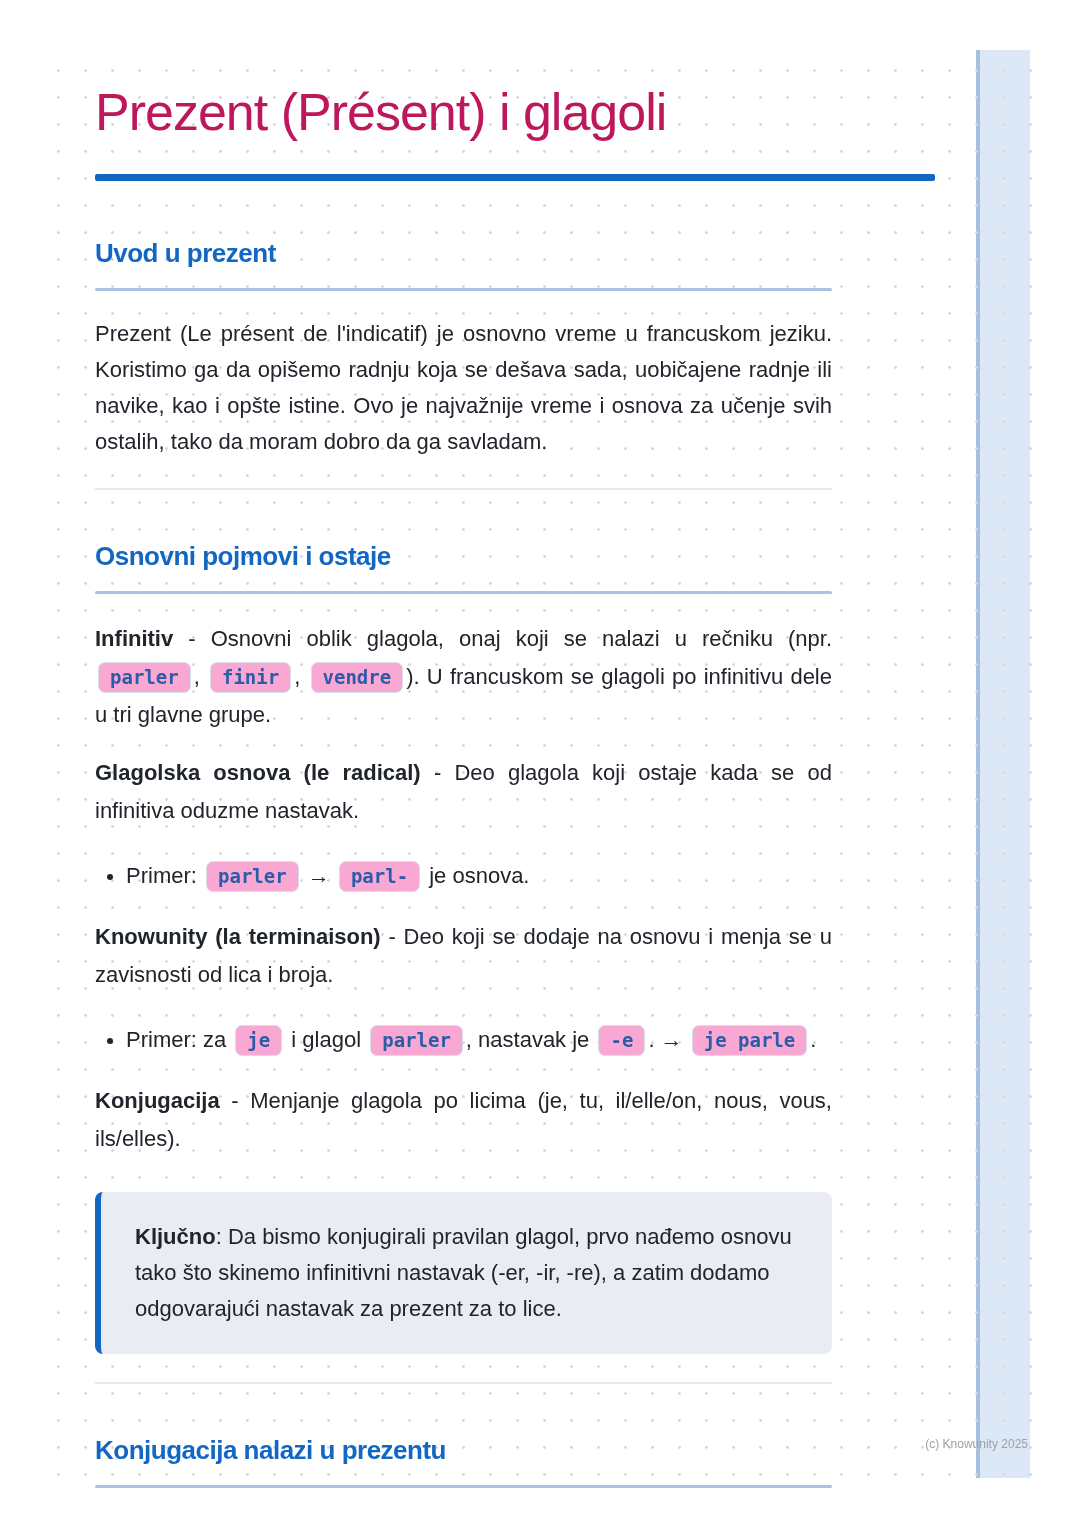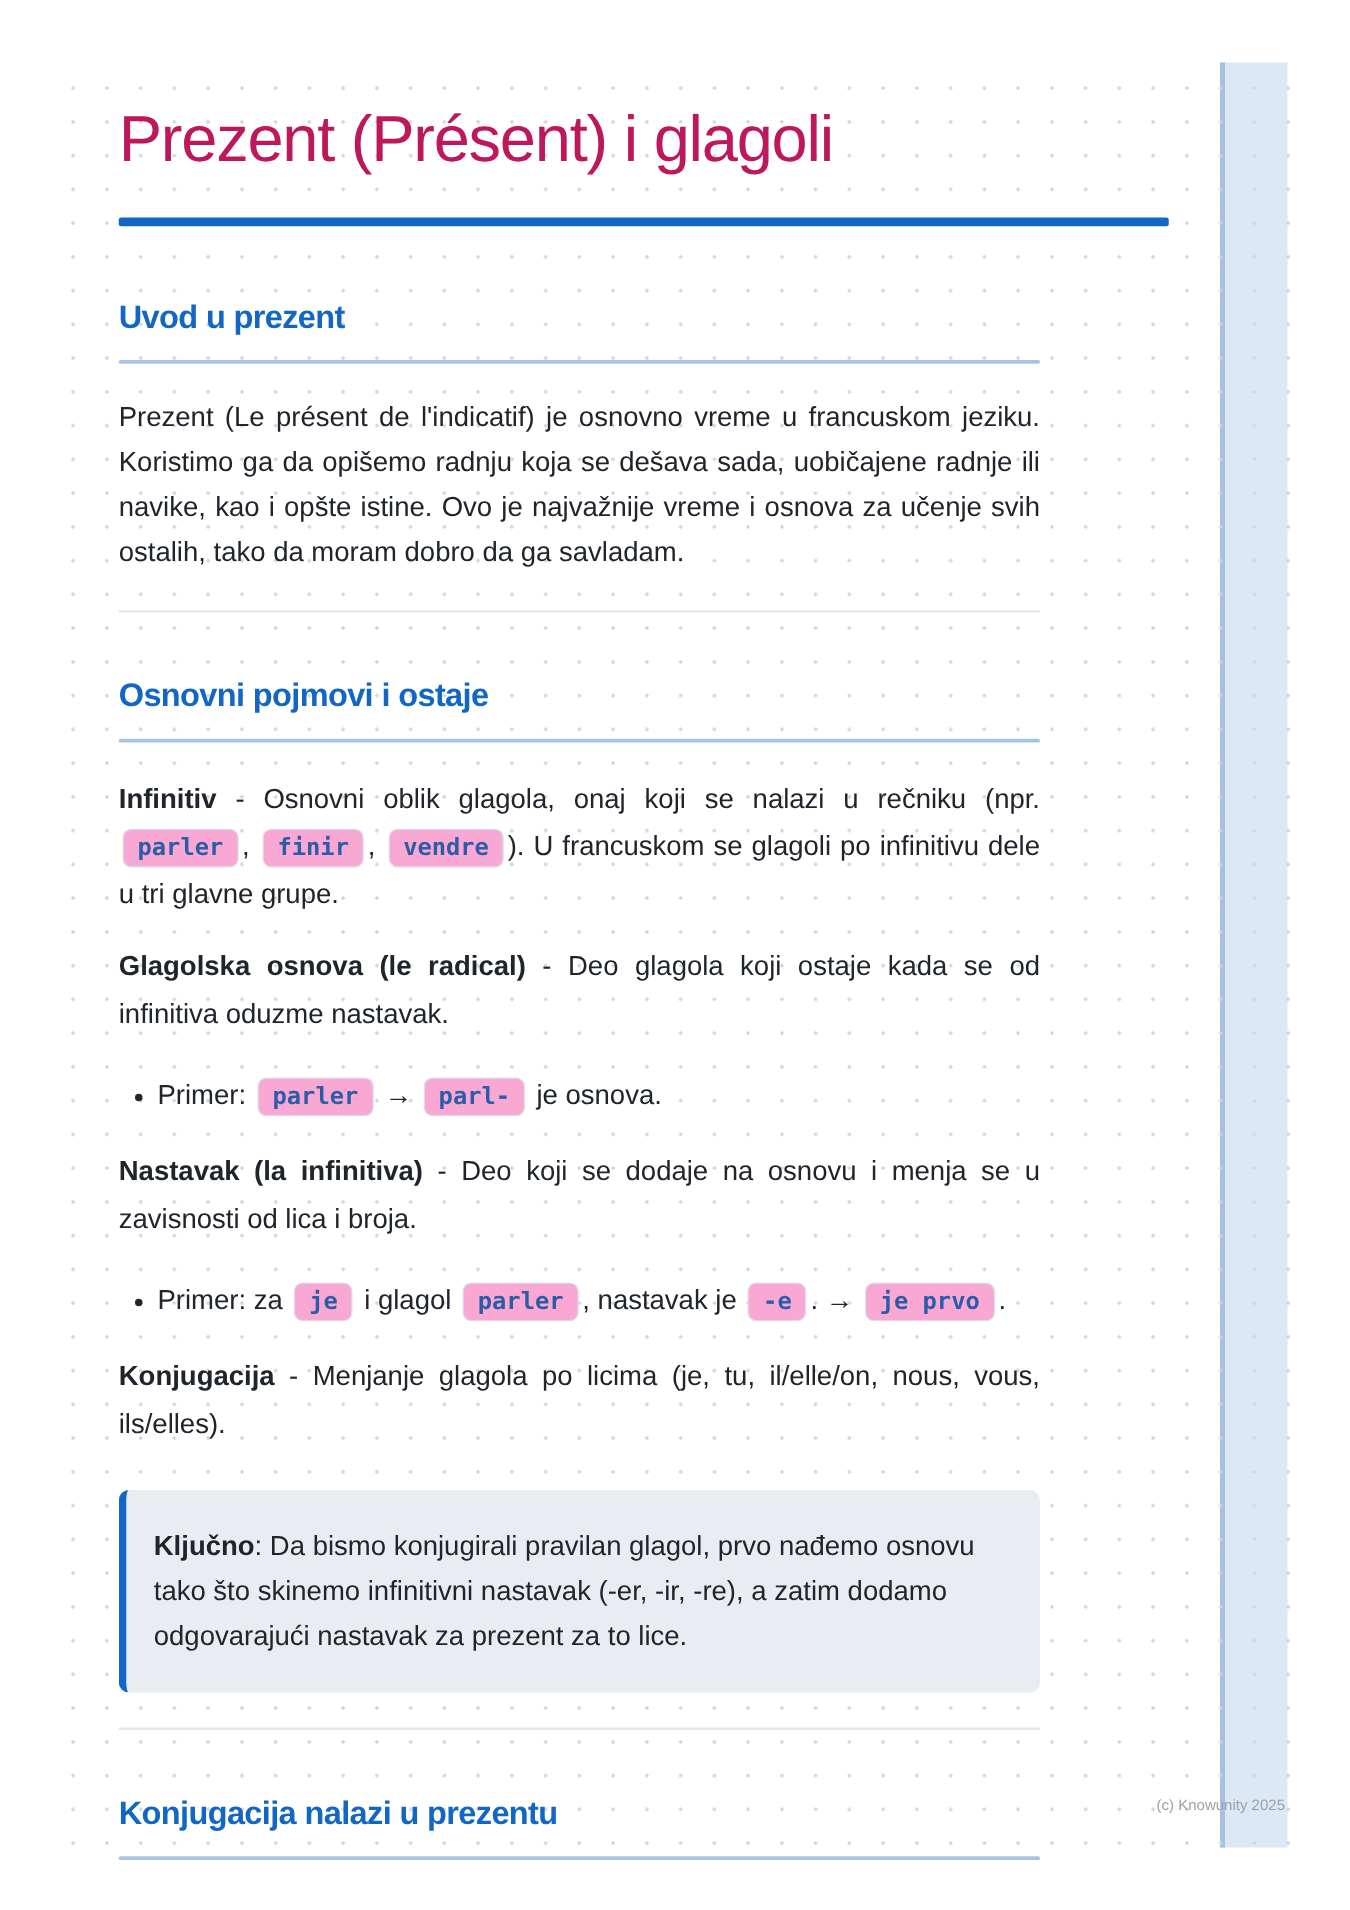--- a/index.html
+++ b/index.html
@@ -73,21 +73,21 @@
   .p-block { margin-top:20px; }
 
   .bullets { margin-top:24px; width:737px; list-style:disc; padding-left:31px; }
   .bullets li { font-size:22px; line-height:44px; color:#20242b; }
   .bullets li::marker { color:#20242b; font-size:20px; }
 
   .callout {
     margin-top:34px; width:737px;
     background:#e9edf2; border-left:6px solid #1266c4;
     border-radius:8px;
-    padding:27px 30px 27px 22px;
+    padding:27px 30px 27px 34px;
   }
   .callout .para { width:100%; line-height:36px; }
 
   .sec-conj .h2 { margin-top:46px; }
 
   .footer {
     position:absolute; top:1437px; right:52px; z-index:3;
     font-size:12px; color:#9ca1a8;
   }
 </style>
@@ -117,24 +117,24 @@
       <div class="h2-rule"></div>
 
       <p class="para rich justify p-infinitive"><span class="seg-bold">Infinitiv</span><span class="seg"> - Osnovni oblik glagola, onaj koji se nalazi u rečniku (npr. </span><span class="chip">parler</span><span class="seg">, </span><span class="chip">finir</span><span class="seg">, </span><span class="chip">vendre</span><span class="seg">). U francuskom se glagoli po infinitivu dele u tri glavne grupe.</span></p>
 
       <p class="para rich justify p-block"><span class="seg-bold">Glagolska osnova (le radical)</span><span class="seg"> - Deo glagola koji ostaje kada se od infinitiva oduzme nastavak.</span></p>
 
       <ul class="bullets">
         <li class="rich"><span class="seg">Primer: </span><span class="chip">parler</span><span class="seg"> → </span><span class="chip">parl-</span><span class="seg"> je osnova.</span></li>
       </ul>
 
-      <p class="para rich justify p-block"><span class="seg-bold">Nastavak (la infinitiva)</span><span class="seg"> - Deo koji se dodaje na osnovu i menja se u zavisnosti od lica i broja.</span></p>
+      <p class="para rich justify p-block"><span class="seg-bold">Knowunity (la terminaison)</span><span class="seg"> - Deo koji se dodaje na osnovu i menja se u zavisnosti od lica i broja.</span></p>
 
       <ul class="bullets">
-        <li class="rich"><span class="seg">Primer: za </span><span class="chip">je</span><span class="seg"> i glagol </span><span class="chip">parler</span><span class="seg">, nastavak je </span><span class="chip">-e</span><span class="seg">. → </span><span class="chip">je prvo</span><span class="seg">.</span></li>
+        <li class="rich"><span class="seg">Primer: za </span><span class="chip">je</span><span class="seg"> i glagol </span><span class="chip">parler</span><span class="seg">, nastavak je </span><span class="chip">-e</span><span class="seg">. → </span><span class="chip">je parle</span><span class="seg">.</span></li>
       </ul>
 
       <p class="para rich justify p-block"><span class="seg-bold">Konjugacija</span><span class="seg"> - Menjanje glagola po licima (je, tu, il/elle/on, nous, vous, ils/elles).</span></p>
 
       <div class="callout">
         <p class="para rich"><span class="seg-bold">Ključno</span><span class="seg">: Da bismo konjugirali pravilan glagol, prvo nađemo osnovu tako što skinemo infinitivni nastavak (-er, -ir, -re), a zatim dodamo odgovarajući nastavak za prezent za to lice.</span></p>
       </div>
     </section>
 
     <div class="divider"></div>

